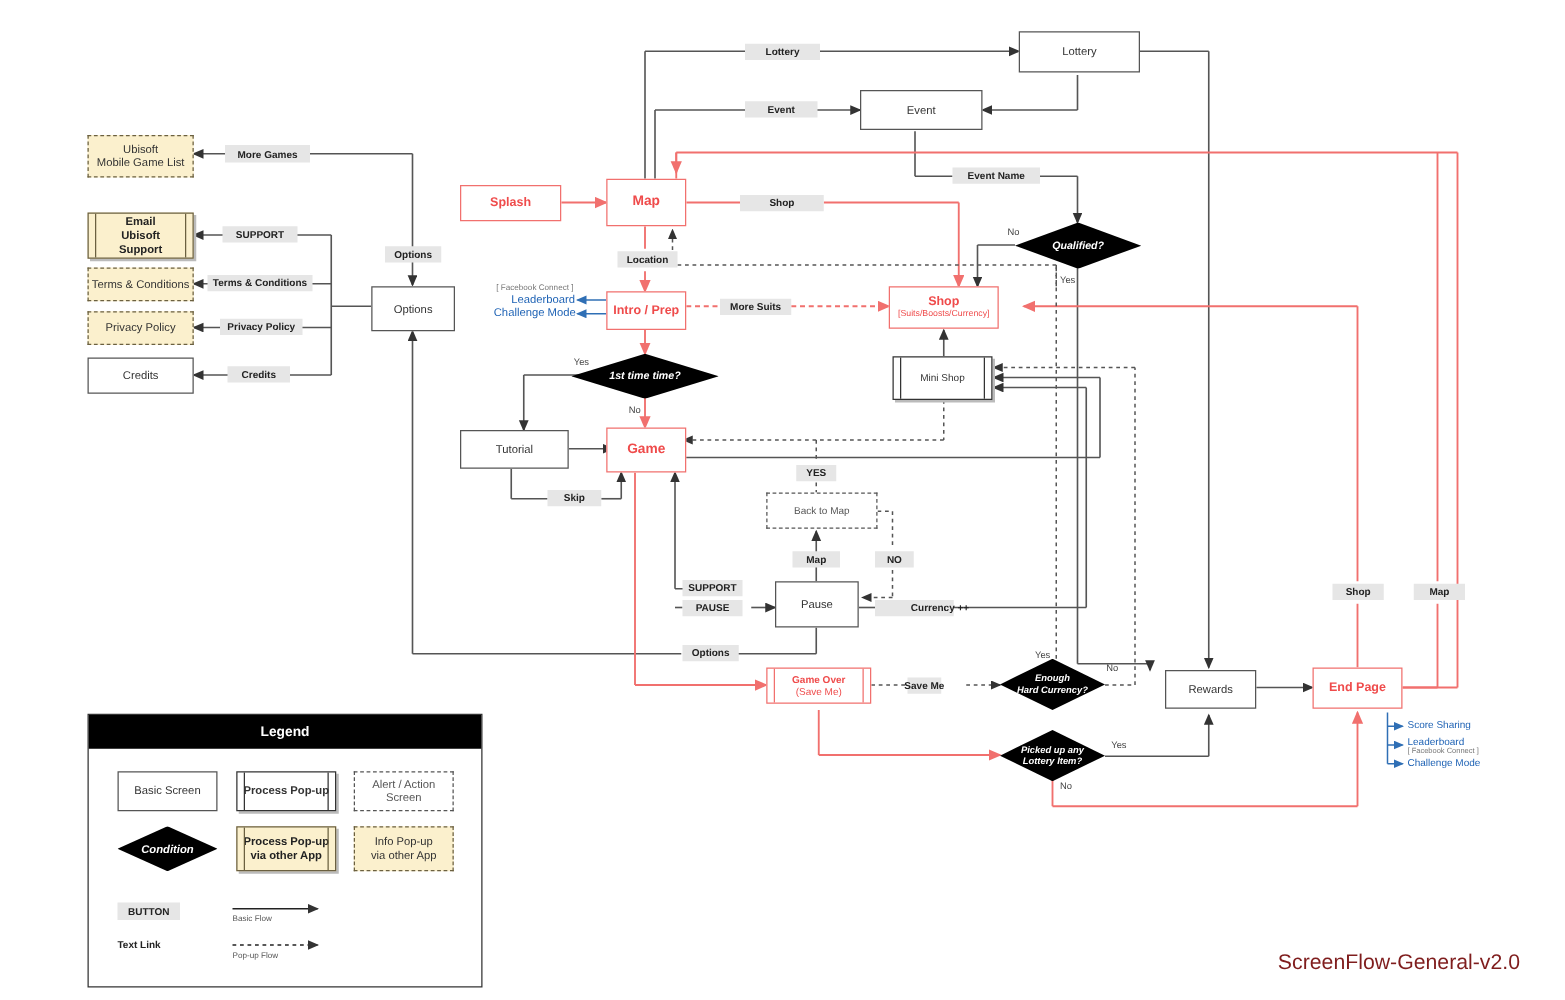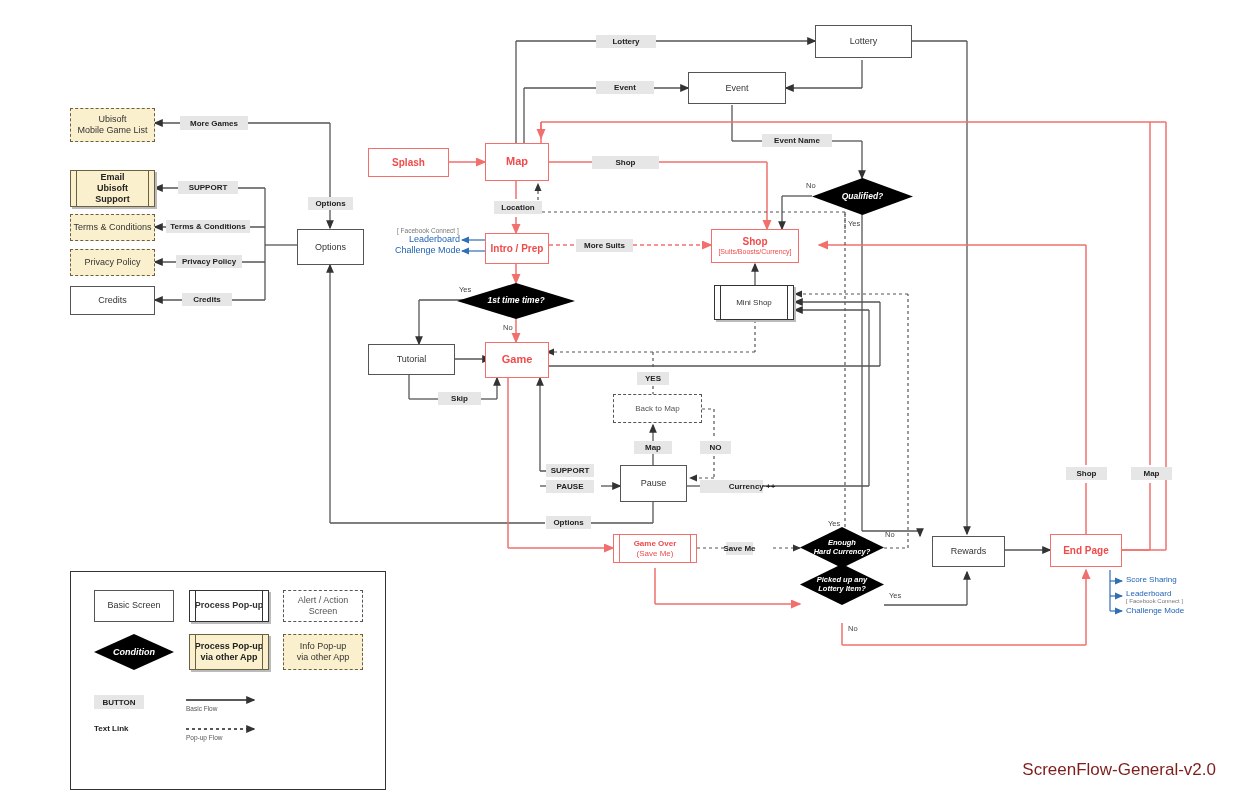--- a/index.html
+++ b/index.html
@@ -322,21 +322,21 @@
   </div>
 
   <div class="cond" style="left:800px;top:527px;width:84px;height:41px;font-size:7.5px;">
     <div class="dia"></div>
     <span class="lbl">
       <span>Enough</span><br>
       <span>Hard Currency?</span>
     </span>
   </div>
 
-  <div class="cond" style="left:800px;top:564px;width:84px;height:41px;font-size:7.5px;">
+  <div class="cond" style="left:800px;top:584px;width:84px;height:41px;font-size:7.5px;">
     <div class="dia"></div>
     <span class="lbl">
       <span>Picked up any</span><br>
       <span>Lottery Item?</span>
     </span>
   </div>
 
   <div class="btn" style="left:180px;top:116px;width:68px;height:14px;font-size:8px;">
       <span>More Games</span>
     </div>
@@ -419,20 +419,21 @@
   <div class="tx sub" style="left:397px;top:227px;font-size:6.5px;"><span>[ Facebook Connect ]</span></div>
   <div class="tx blue" style="left:409px;top:234px;font-size:9px;"><span>Leaderboard</span></div>
   <div class="tx blue" style="left:395px;top:245px;font-size:9px;"><span>Challenge Mode</span></div>
 
   <div class="tx blue" style="left:1126px;top:575px;font-size:8px;"><span>Score Sharing</span></div>
   <div class="tx blue" style="left:1126px;top:589px;font-size:8px;"><span>Leaderboard</span></div>
   <div class="tx sub" style="left:1126px;top:598px;font-size:6px;"><span>[ Facebook Connect ]</span></div>
   <div class="tx blue" style="left:1126px;top:606px;font-size:8px;"><span>Challenge Mode</span></div>
 
   <div id="legend">
+    <div class="lg-head">Legend</div>
     <div class="lg-body">
 
       <div class="lgbox basic" style="left:23px;top:18px;width:80px;height:32px;">
         <span>Basic Screen</span>
       </div>
 
       <div class="lgbox proc" style="left:118px;top:18px;width:80px;height:32px;position:absolute;font-weight:bold;">
         <span>Process Pop-up</span>
       </div>
 

